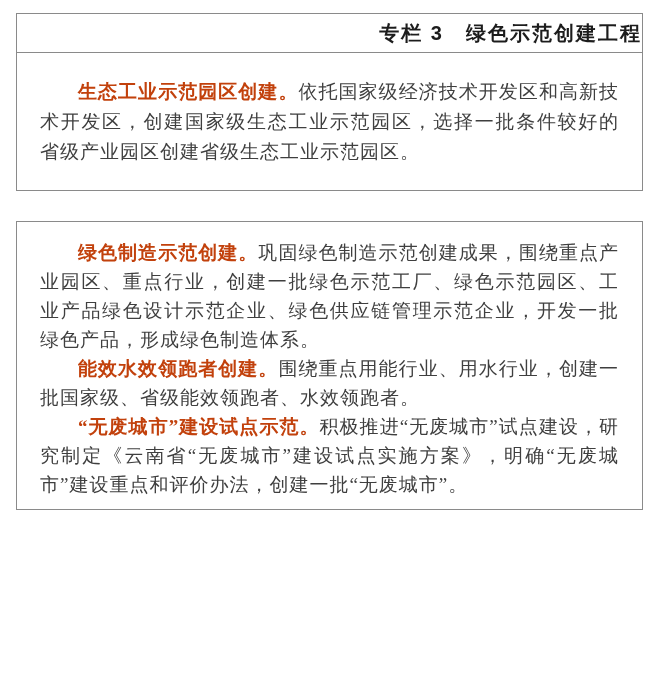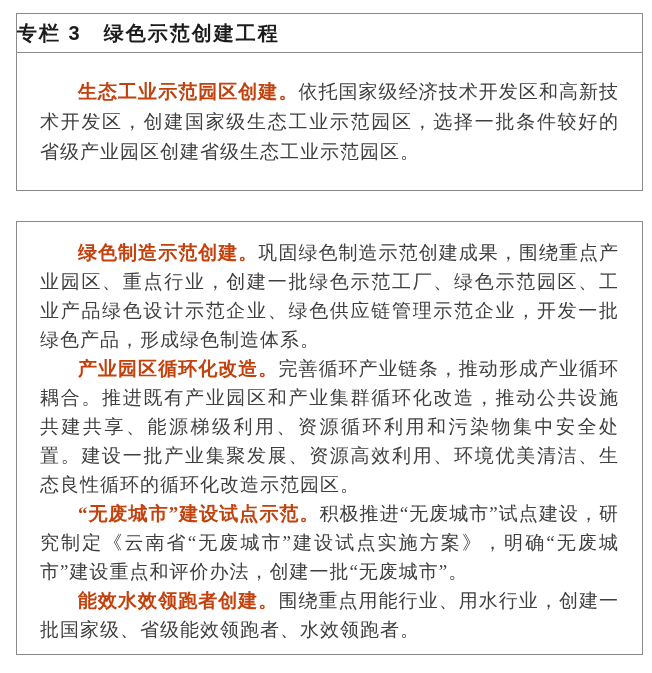--- a/index.html
+++ b/index.html
@@ -23,21 +23,21 @@
     width: 627px;
     border: 1px solid #8a8a8a;
     background: #ffffff;
   }
   .panel-1 { margin-top: 13px; }
   .panel-2 { margin-top: 30px; }
   .panel-header {
     box-sizing: border-box;
     height: 39px;
     border-bottom: 1px solid #8a8a8a;
-    text-align: left;
+    text-align: right;
   }
   .panel-title {
     font-family: "Liberation Sans", sans-serif;
     font-weight: bold;
     font-size: 20px;
     line-height: 38px;
     color: #1c1c1c;
     letter-spacing: 2px;
   }
   .panel-body-1 { padding: 24px 23px 23px 23px; }
@@ -72,24 +72,21 @@
       </p>
     </div>
   </div>
 
   <div class="panel panel-2">
     <div class="panel-body-2">
       <p class="para">
         <span class="lead">绿色制造示范创建。</span><span>巩固绿色制造示范创建成果，围绕重点产业园区、重点行业，创建一批绿色示范工厂、绿色示范园区、工业产品绿色设计示范企业、绿色供应链管理示范企业，开发一批绿色产品，形成绿色制造体系。</span>
       </p>
       <p class="para">
-        <span class="lead">产业园区循环化改造。</span><span>完善循环产业链条，推动形成产业循环耦合。推进既有产业园区和产业集群循环化改造，推动公共设施共建共享、能源梯级利用、资源循环利用和污染物集中安全处置。建设一批产业集聚发展、资源高效利用、环境优美清洁、生态良性循环的循环化改造示范园区。</span>
+        <span class="lead">能效水效领跑者创建。</span><span>围绕重点用能行业、用水行业，创建一批国家级、省级能效领跑者、水效领跑者。</span>
       </p>
       <p class="para">
         <span class="lead">“无废城市”建设试点示范。</span><span>积极推进“无废城市”试点建设，研究制定《云南省“无废城市”建设试点实施方案》，明确“无废城市”建设重点和评价办法，创建一批“无废城市”。</span>
-      </p>
-      <p class="para">
-        <span class="lead">能效水效领跑者创建。</span><span>围绕重点用能行业、用水行业，创建一批国家级、省级能效领跑者、水效领跑者。</span>
       </p>
     </div>
   </div>
 
 </div>
 
 </body></html>

